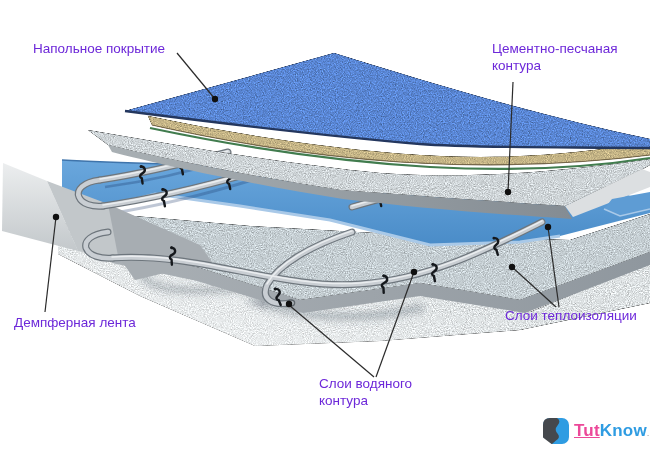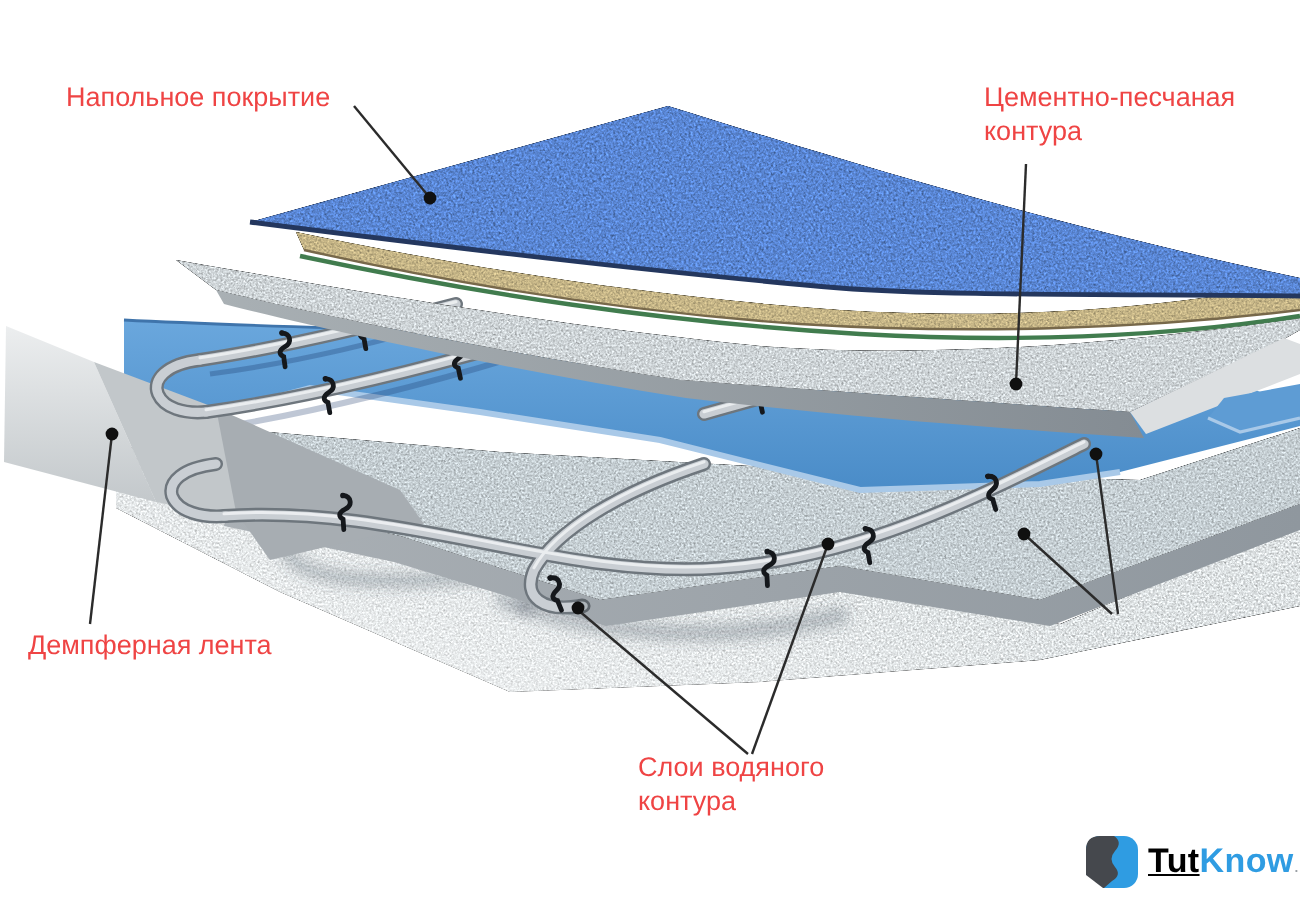--- a/index.html
+++ b/index.html
@@ -1,23 +1,23 @@
 <!DOCTYPE html>
 <html><head>
 <meta charset="utf-8">
 <style>
   html,body{margin:0;padding:0;background:#fff;}
   #page{position:relative;width:650px;height:455px;background:#ffffff;overflow:hidden;
         font-family:"Liberation Sans","DejaVu Sans",sans-serif;}
   #scene{position:absolute;left:0;top:0;}
-  .lbl{position:absolute;font-size:13.5px;line-height:17px;color:#ef4444;z-index:5;}
+  .lbl{position:absolute;font-size:13.5px;line-height:17px;color:#6d28d9;z-index:5;}
   #watermark{position:absolute;left:543px;top:418px;display:flex;align-items:center;gap:5px;z-index:6;
              text-decoration:none;cursor:pointer;}
   #watermark .wordmark{font-size:17px;font-weight:700;letter-spacing:.2px;white-space:nowrap;}
-  #watermark .t-prefix{color:#000000;text-decoration:underline;}
+  #watermark .t-prefix{color:#ec4899;text-decoration:underline;}
   #watermark .t-highlight{color:#2f9ce2;margin-top:16px;}
   #watermark .t-suffix{color:#9aa0a5;font-size:9.5px;font-weight:400;}
 </style>
 </head>
 <body>
 
 <div id="page">
 
   <svg id="scene" width="650" height="455" viewBox="0 0 650 455">
     <defs>
@@ -185,20 +185,21 @@
       <circle cx="414" cy="272" r="3.2"></circle>
       <circle cx="512" cy="267" r="3.2"></circle>
       <circle cx="548" cy="227" r="3.2"></circle>
     </g>
   </svg>
 
   <div class="lbl" style="left:33px;top:40px;">Напольное покрытие</div>
   <div class="lbl" style="left:492px;top:40px;width:150px;">Цементно-песчаная контура</div>
   <div class="lbl" style="left:14px;top:314px;">Демпферная лента</div>
   <div class="lbl" style="left:319px;top:375px;width:125px;">Слои водяного контура</div>
+  <div class="lbl" style="left:505px;top:307px;white-space:nowrap;">Слои теплоизоляции</div>
 
   <a id="watermark">
     <svg width="26" height="26" viewBox="0 0 26 26">
       <rect x="0" y="0" width="26" height="26" rx="7" fill="#2f9ce2"></rect>
       <path d="M7,0 L14,0 Q18.5,3 14.5,7.5 Q11,11.5 14.5,15.5 Q18,19.5 13,22.5 L9,26 L7,26 Q0,26 0,19 L0,7 Q0,0 7,0 Z" fill="#45484d"></path>
       <path d="M0,19.5 L8.5,26 L0,26 Z" fill="#ffffff"></path>
     </svg>
     <span class="wordmark"><span class="t-prefix">Tut</span><span class="t-highlight">Know</span><span class="t-suffix">.ru</span></span>
   </a>
 

